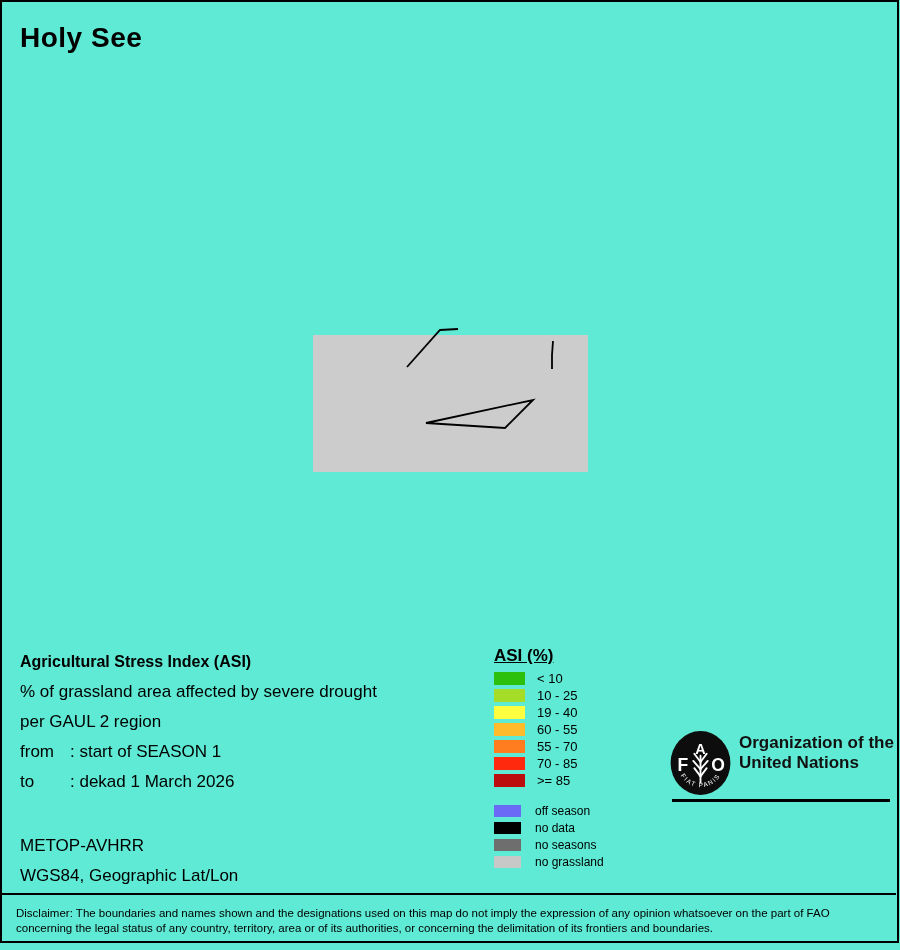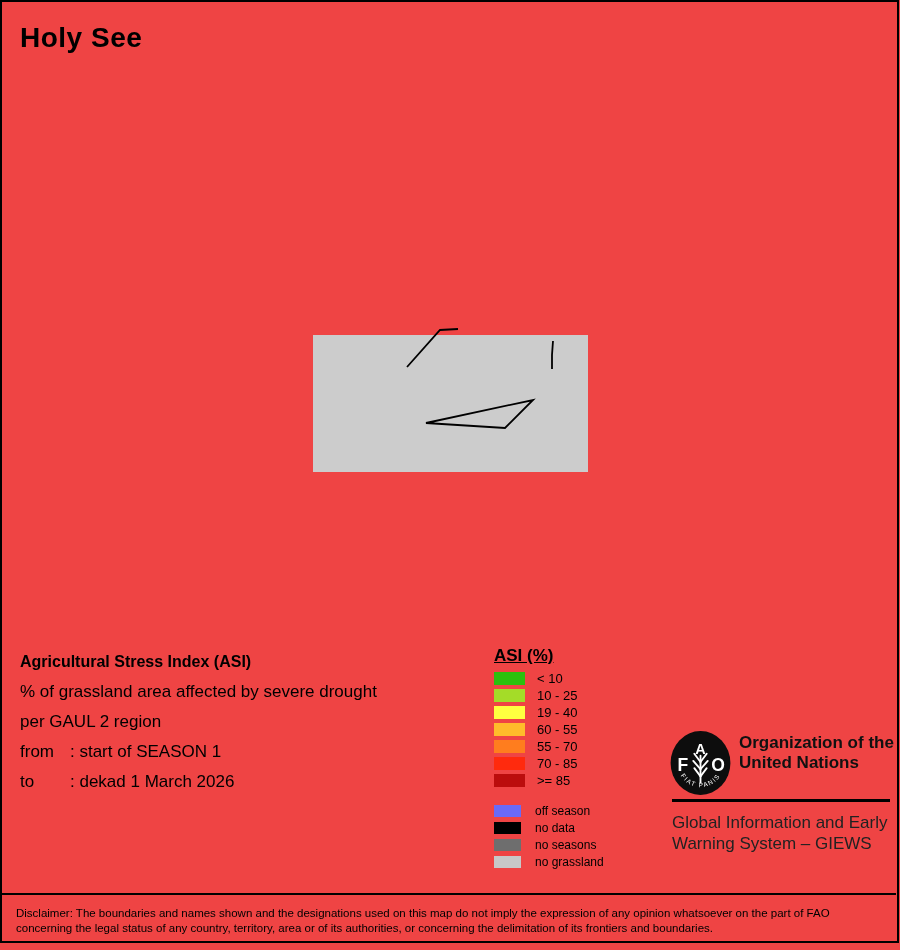--- a/index.html
+++ b/index.html
@@ -1,18 +1,18 @@
 <!DOCTYPE html>
 <html><head>
 <meta charset="utf-8">
 <style>
   html,body { margin:0; padding:0; background:#fff; }
   .page {
     position:relative; width:900px; height:950px;
-    background:#ef4444; overflow:hidden;
+    background:#5eead4; overflow:hidden;
     font-family:"Liberation Sans", sans-serif; color:#000;
   }
   .frame {
     position:absolute; left:0; top:0; width:895px; height:939px;
     border:2px solid #000; pointer-events:none;
   }
   .map-title {
     position:absolute; left:20px; top:22px;
     font-size:28px; font-weight:bold; letter-spacing:0.5px;
   }
@@ -82,20 +82,24 @@
   </svg>
 
   <div class="info-block">
     <div class="info-heading">Agricultural Stress Index (ASI)</div>
     <div class="info-line">% of grassland area affected by severe drought</div>
     <div class="info-line">per GAUL 2 region</div>
     <div class="info-line"><span class="info-key">from</span><span>: start of SEASON 1</span></div>
     <div class="info-line"><span class="info-key">to</span><span>: dekad 1 March 2026</span></div>
   </div>
 
+  <div class="sensor-block">
+    <div class="sensor-line">METOP-AVHRR</div>
+    <div class="sensor-line">WGS84, Geographic Lat/Lon</div>
+  </div>
 
   <div class="legend">
     <div class="legend-title">ASI (%)</div>
     <div>
         <div class="lg-row">
           <span class="lg-swatch" style="background: rgb(44, 192, 13);"></span>
           <span class="lg-label">&lt; 10</span>
         </div>
         <div class="lg-row">
           <span class="lg-swatch" style="background: rgb(164, 220, 40);"></span>
@@ -164,24 +168,20 @@
     </text>
   </svg>
 
   <div class="fao-org">
     <div>Organization of the</div>
     <div>United Nations</div>
   </div>
 
   <div class="fao-divider"></div>
 
-  <div class="giews">
-    <div>Global Information and Early</div>
-    <div>Warning System – GIEWS</div>
-  </div>
 
   <div class="bottom-rule"></div>
 
   <div class="disclaimer">
     <div>Disclaimer: The boundaries and names shown and the designations used on this map do not imply the expression of any opinion whatsoever on the part of FAO</div>
     <div>concerning the legal status of any country, territory, area or of its authorities, or concerning the delimitation of its frontiers and boundaries.</div>
   </div>
 
 </div>
 

